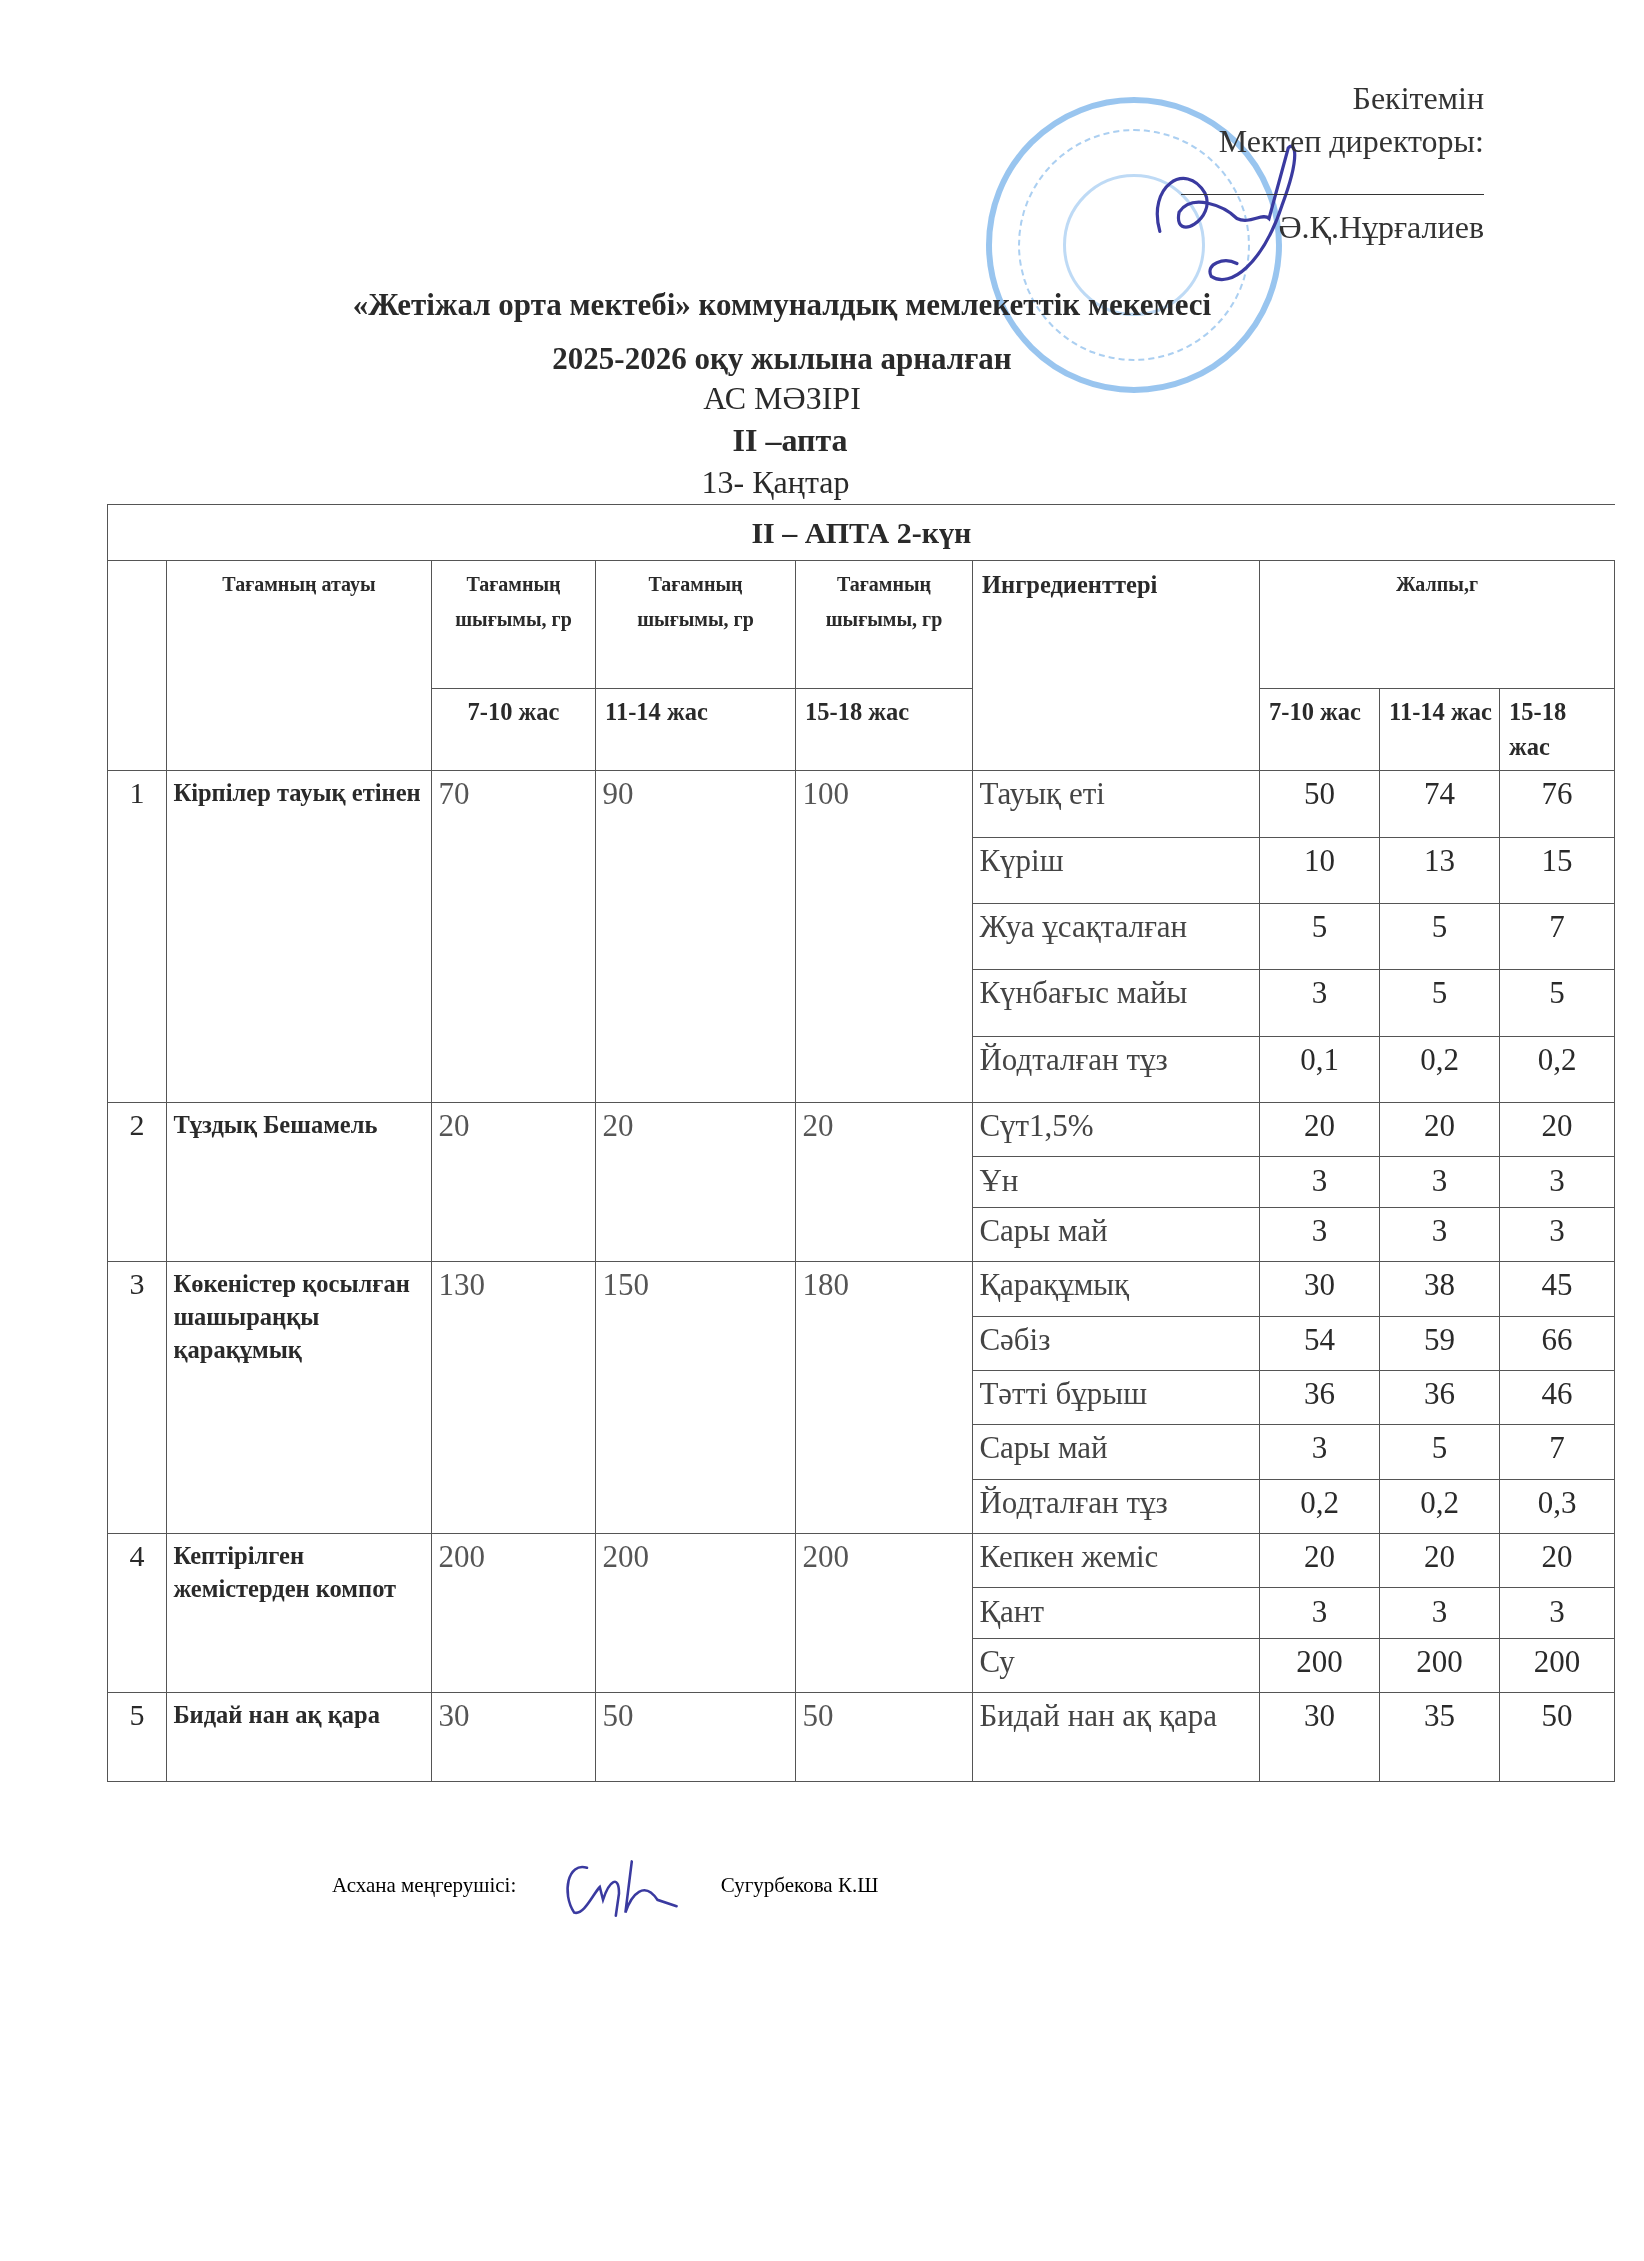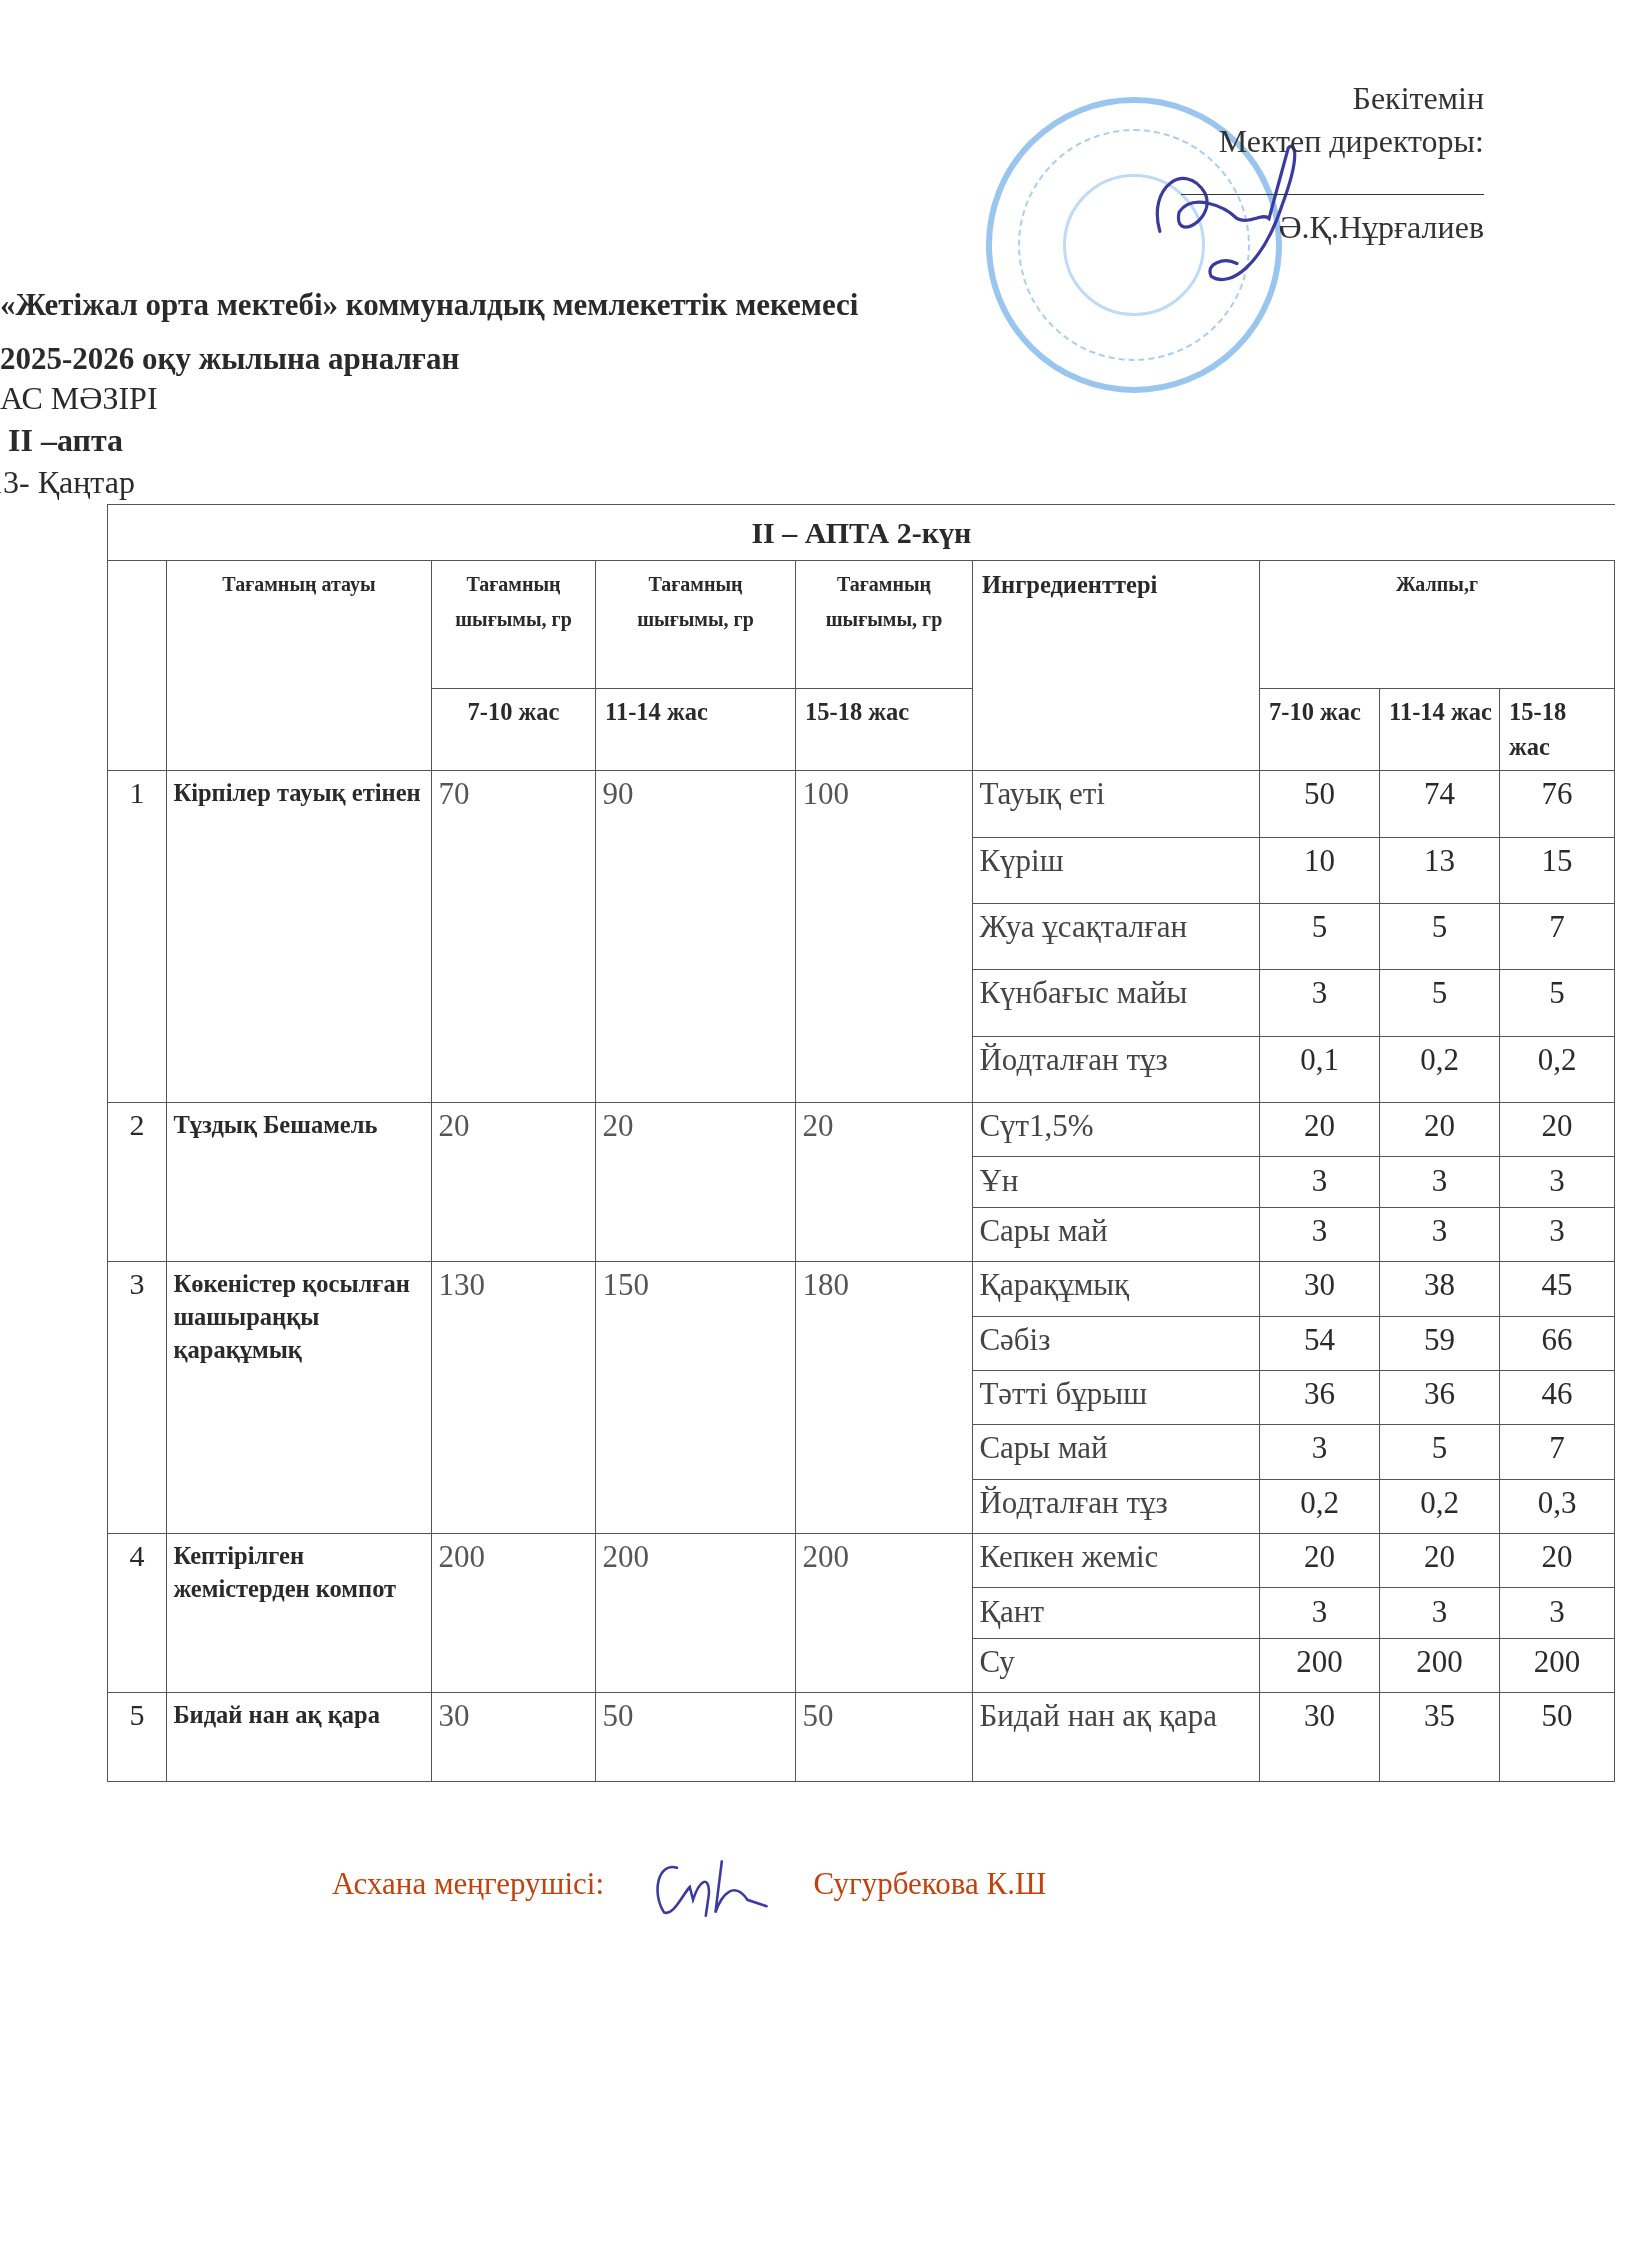--- a/index.html
+++ b/index.html
@@ -16,21 +16,21 @@
   }
   .stamp::before {
     content: ""; position: absolute; left: 26px; top: 26px; right: 26px; bottom: 26px;
     border-radius: 50%; border: 2.6px dashed rgba(70,150,225,0.45);
   }
   .stamp::after {
     content: ""; position: absolute; left: 71px; top: 71px; right: 71px; bottom: 71px;
     border-radius: 50%; border: 3.9px solid rgba(70,150,225,0.35);
   }
   .dir-signature { left: 1134px; top: 135px; width: 193px; height: 167px; }
-  .title-block { left: 0; width: 1564px; text-align: left; font-weight: bold; }
+  .title-block { left: 0; width: 1564px; text-align: center; font-weight: bold; }
   .t1 { top: 287px; font-size: 31px; }
   .t2 { top: 341px; font-size: 31px; }
   .t3 { top: 380px; font-size: 32px; font-weight: normal; }
   .t4 { top: 422px; font-size: 32px; padding-left: 8px; }
   .t5 { top: 464px; font-size: 32px; font-weight: normal; }
   .t5 span { margin-left: -13px; }
 
   table.menu {
     position: absolute; left: 107px; top: 504px; width: 1507px;
     border-collapse: collapse; table-layout: fixed; font-size: 28px;
@@ -39,21 +39,21 @@
   table.menu th { font-weight: bold; font-size: 20px; text-align: center; line-height: 35px; }
   .banner { height: 45px; font-size: 30px !important; text-align: center; vertical-align: middle !important; border-right: none !important; }
   .num { font-size: 30px; text-align: center; }
   .dish { font-weight: bold; font-size: 24.5px; line-height: 33px; }
   .yield { text-align: left; color: #555; font-size: 31px; }
   .ing { font-size: 31px; color: #444; margin-top: 16px; }
   .amt { text-align: center; font-size: 31px; }
   .subhdr { font-size: 24.5px !important; text-align: left !important; padding-left: 9px !important; }
   .agehdr { font-size: 24.5px !important; text-align: center; }
 
-  .footer { top: 1855px; left: 332px; font-size: 31px; color: #c2410c; }
+  .footer { top: 1855px; left: 332px; font-size: 21px; color: #000000; }
   .footer .cook-sig { display: inline-block; width: 142px; height: 64px; vertical-align: middle; margin: 0 26px; }
 </style>
 </head>
 <body>
 
 <div class="abs stamp"></div>
 <svg class="abs dir-signature" viewBox="0 0 300 260">
   <path d="M40 150 C 20 80, 80 40, 110 90 C 130 130, 60 170, 70 120 C 90 90, 140 110, 160 130 C 180 140, 200 120, 210 130 L 240 20 C 250 10, 260 30, 230 110 C 200 200, 150 240, 120 220 C 110 200, 140 190, 160 200" fill="none" stroke="#3a3aa0" stroke-width="5" stroke-linecap="round"></path>
 </svg>
 <div class="abs approval">

